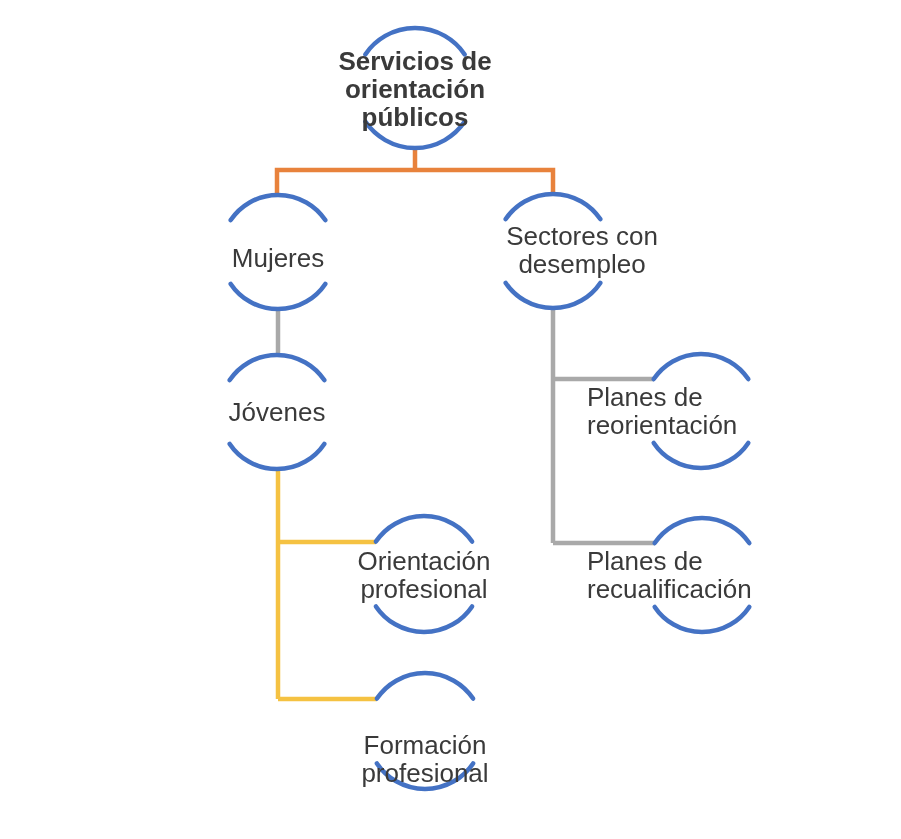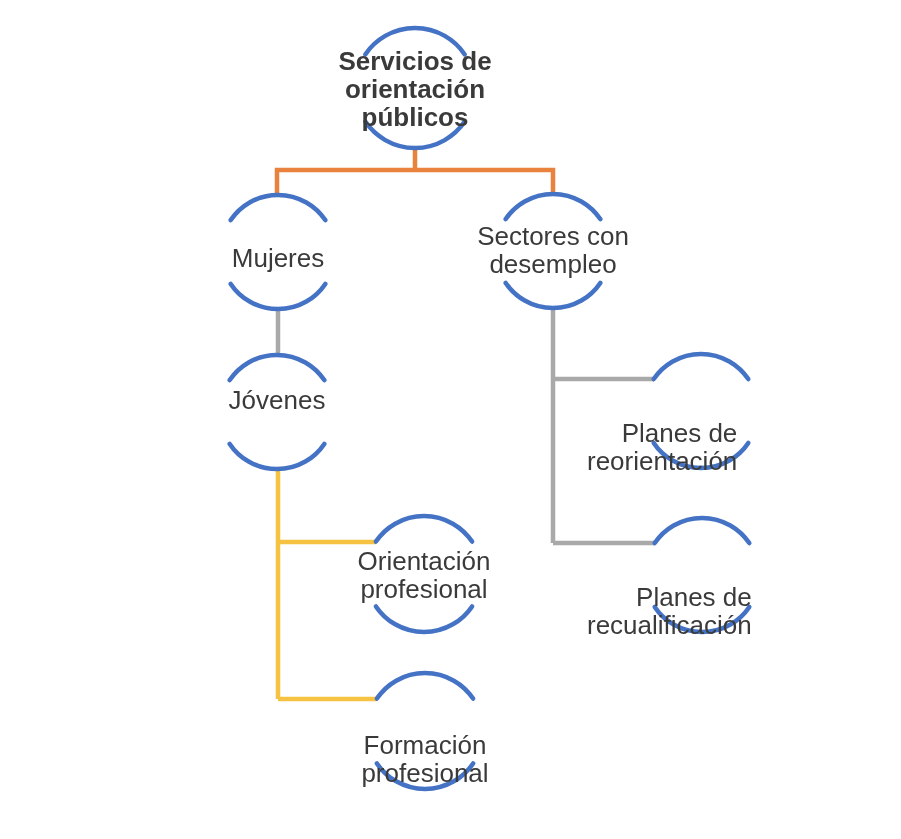--- a/index.html
+++ b/index.html
@@ -42,22 +42,21 @@
     line-height: 28px;
     color: var(--text, #3A3A3A);
     text-align: center;
     white-space: pre-line;
   }
   .node-label.title {
     font-weight: bold;
   }
   .node-label.left-align {
     transform: translate(0, -50%);
-    text-align: right;
-    margin-top: 36px;
+    text-align: left;
   }
 </style>
 </head>
 <body>
 
 <div class="canvas">
 
   <svg class="diagram-svg" width="901" height="839" viewBox="0 0 901 839">
 
     <path class="conn lvl1" d="M 415,148 L 415,170 M 277,195 L 277,170 L 553,170 L 553,194"></path>
@@ -105,24 +104,24 @@
       <path class="arc" d="M 654.7,606.9 A 57 57 0 0 0 749.3,606.9"></path>
     </g>
   </svg>
 
   <div class="node-label title" style="left:415px; top:89px;">Servicios de
 orientación
 públicos</div>
 
   <div class="node-label" style="left:278px; top:258px;">Mujeres</div>
 
-  <div class="node-label" style="left:553px; top:250px;">Sectores con
+  <div class="node-label" style="left:582px; top:250px;">Sectores con
 desempleo</div>
 
-  <div class="node-label" style="left:277px; top:400px;">Jóvenes</div>
+  <div class="node-label" style="left:277px; top:412px;">Jóvenes</div>
 
   <div class="node-label" style="left:424px; top:575px;">Orientación
 profesional</div>
 
   <div class="node-label" style="left:425px; top:759px;">Formación
 profesional</div>
 
   <div class="node-label left-align" style="left:587px; top:411px;">Planes de
 reorientación</div>
 

